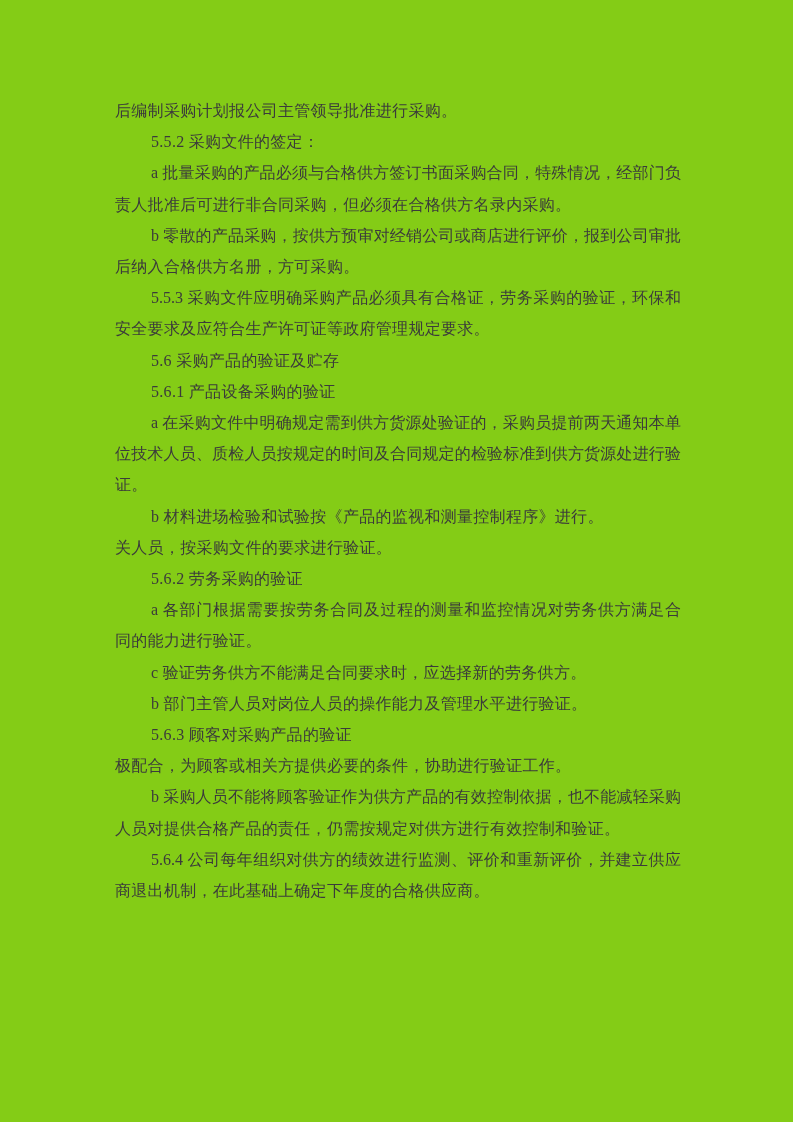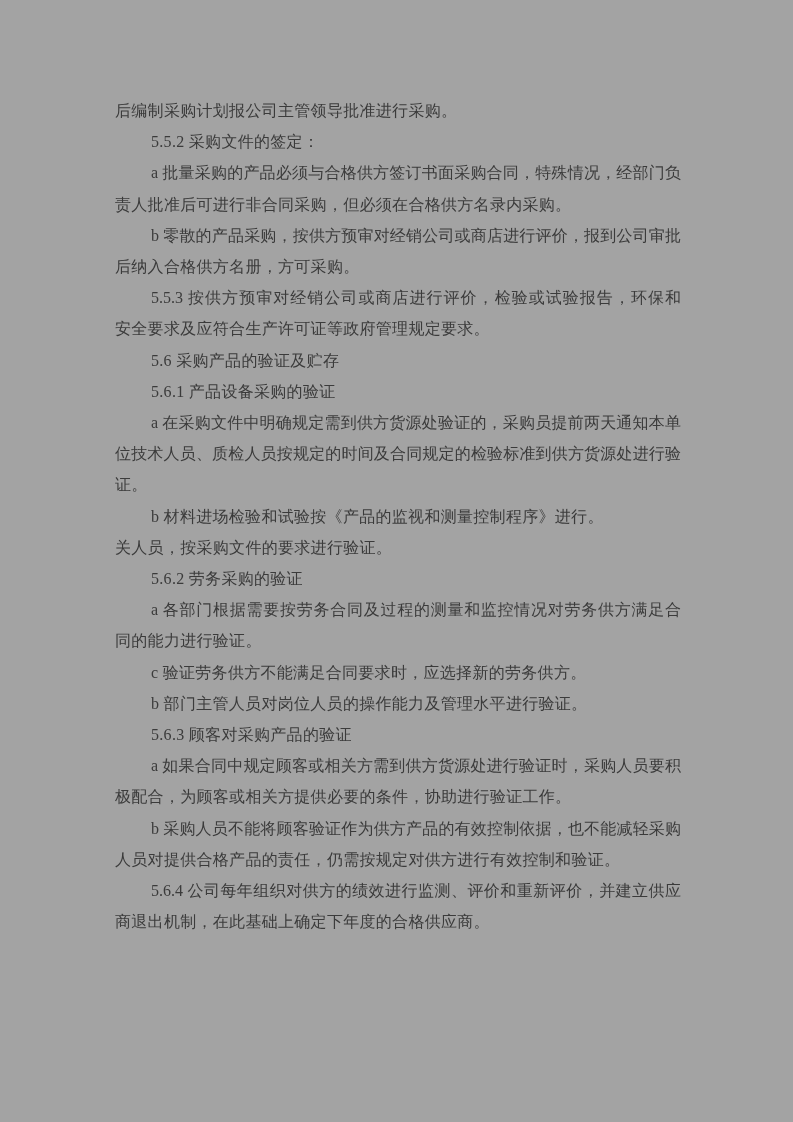--- a/index.html
+++ b/index.html
@@ -4,21 +4,21 @@
 <style>
   html, body {
     margin: 0;
     padding: 0;
     background: #ffffff;
   }
   .page {
     position: relative;
     width: 793px;
     height: 1122px;
-    background: #a3a3a3;
+    background: #84cc16;
     overflow: hidden;
   }
   .text-block {
     position: absolute;
     left: 115px;
     top: 95px;
     width: 566px;
     font-family: "Liberation Serif", "DejaVu Serif", serif;
     font-size: 16px;
     line-height: 31.2px;
@@ -42,35 +42,34 @@
 <body>
 
 <div class="page">
   <div class="text-block" id="text-block">
       <div class="line">后编制采购计划报公司主管领导批准进行采购。</div>
       <div class="line indent">5.5.2 采购文件的签定：</div>
       <div class="line indent justify">a 批量采购的产品必须与合格供方签订书面采购合同，特殊情况，经部门负</div>
       <div class="line">责人批准后可进行非合同采购，但必须在合格供方名录内采购。</div>
       <div class="line indent justify">b 零散的产品采购，按供方预审对经销公司或商店进行评价，报到公司审批</div>
       <div class="line">后纳入合格供方名册，方可采购。</div>
-      <div class="line indent justify">5.5.3 按供方预审对经销公司或商店进行评价，检验或试验报告，环保和</div>
+      <div class="line indent justify">5.5.3 采购文件应明确采购产品必须具有合格证，劳务采购的验证，环保和</div>
       <div class="line">安全要求及应符合生产许可证等政府管理规定要求。</div>
       <div class="line indent">5.6 采购产品的验证及贮存</div>
       <div class="line indent">5.6.1 产品设备采购的验证</div>
       <div class="line indent justify">a 在采购文件中明确规定需到供方货源处验证的，采购员提前两天通知本单</div>
       <div class="line justify">位技术人员、质检人员按规定的时间及合同规定的检验标准到供方货源处进行验</div>
       <div class="line">证。</div>
       <div class="line indent">b 材料进场检验和试验按《产品的监视和测量控制程序》进行。</div>
       <div class="line">关人员，按采购文件的要求进行验证。</div>
       <div class="line indent">5.6.2 劳务采购的验证</div>
       <div class="line indent justify">a 各部门根据需要按劳务合同及过程的测量和监控情况对劳务供方满足合</div>
       <div class="line">同的能力进行验证。</div>
       <div class="line indent">c 验证劳务供方不能满足合同要求时，应选择新的劳务供方。</div>
       <div class="line indent">b 部门主管人员对岗位人员的操作能力及管理水平进行验证。</div>
       <div class="line indent">5.6.3 顾客对采购产品的验证</div>
-      <div class="line indent justify">a 如果合同中规定顾客或相关方需到供方货源处进行验证时，采购人员要积</div>
       <div class="line">极配合，为顾客或相关方提供必要的条件，协助进行验证工作。</div>
       <div class="line indent justify">b 采购人员不能将顾客验证作为供方产品的有效控制依据，也不能减轻采购</div>
       <div class="line">人员对提供合格产品的责任，仍需按规定对供方进行有效控制和验证。</div>
       <div class="line indent justify">5.6.4 公司每年组织对供方的绩效进行监测、评价和重新评价，并建立供应</div>
       <div class="line">商退出机制，在此基础上确定下年度的合格供应商。</div>
     </div>
 </div>
 
 </body></html>

